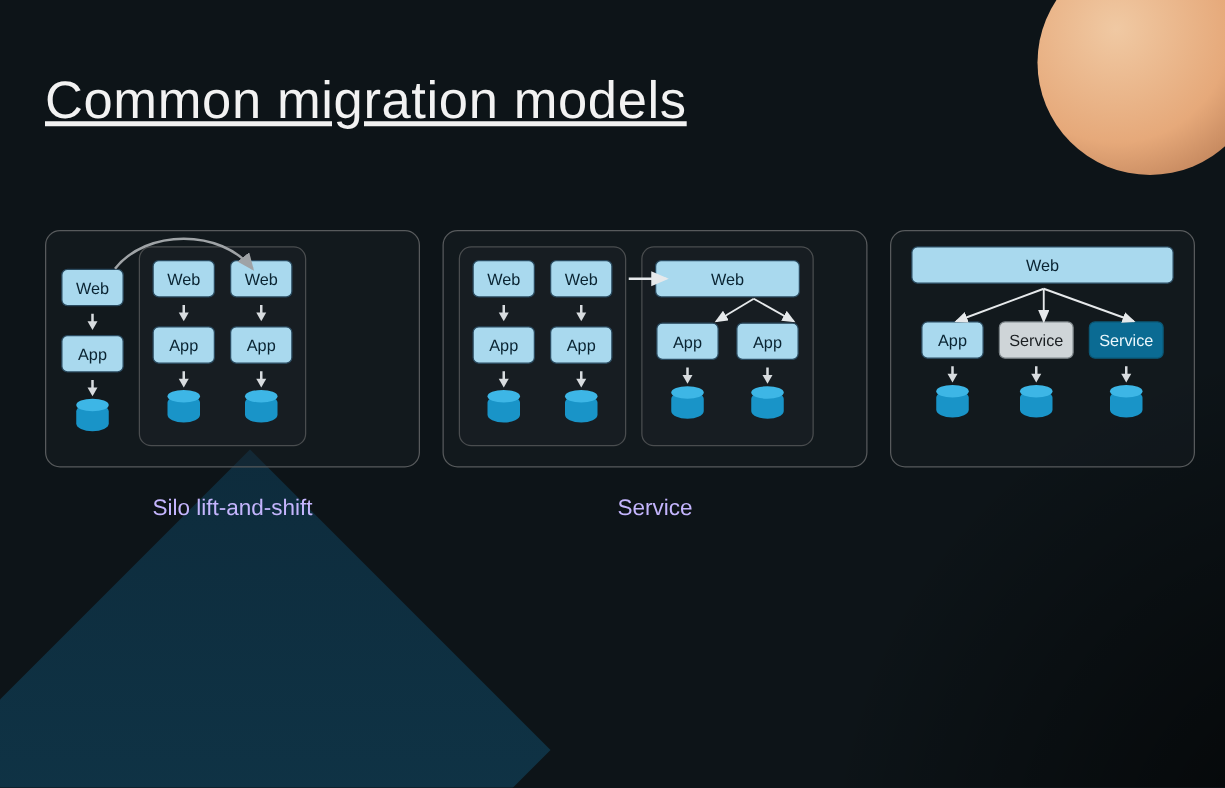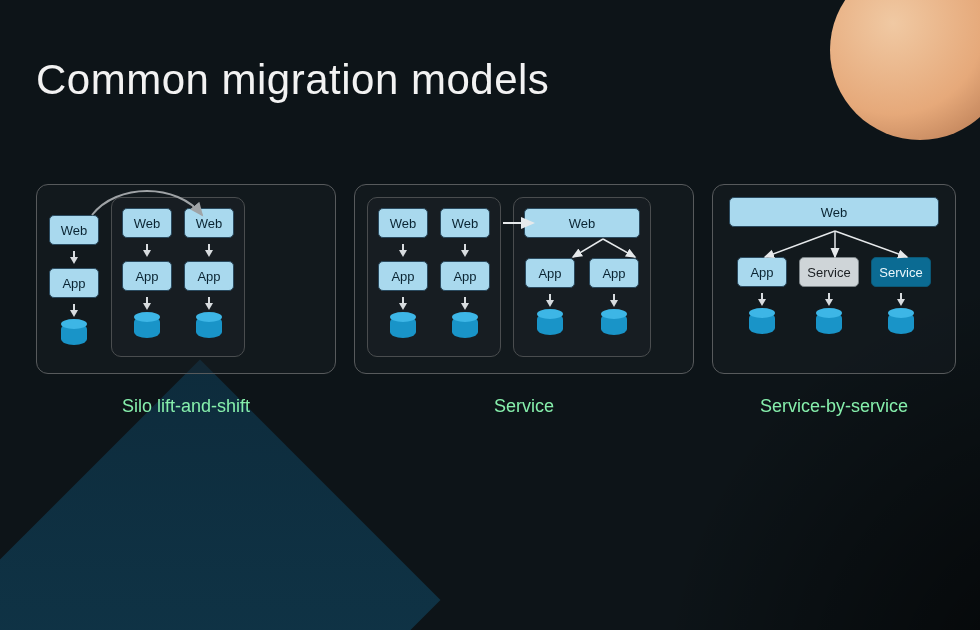--- a/index.html
+++ b/index.html
@@ -36,20 +36,21 @@
     pointer-events: none;
     z-index: 0;
   }
   .content { position: relative; z-index: 1; padding: 56px 36px 0 36px; }
   h1.title {
     font-weight: 300;
     font-size: 42px;
     letter-spacing: 0.5px;
     color: #f2f2f2;
     margin-bottom: 80px;
+    text-decoration: underline;
   }
   .row {
     display: flex;
     justify-content: space-between;
     align-items: flex-start;
     gap: 18px;
   }
   .model { display: flex; flex-direction: column; align-items: center; }
   .panel {
     border: 1px solid #575a5c;
@@ -109,21 +110,21 @@
     border-right: 4px solid transparent;
     border-top: 7px solid #d8dcdf;
     margin-top: -2px; margin-bottom: -2px;
   }
   .arrow-line { width: 1.5px; height: 8px; background:#d8dcdf; }
   .vconn { display:flex; flex-direction:column; align-items:center; }
   .caption {
     margin-top: 22px;
     font-size: 18px;
     font-weight: 300;
-    color: #86efac;
+    color: #c4b5fd;
   }
   
   svg.overlay { position:absolute; top:0; left:0; pointer-events:none; }
   
   .layered-right .box.wide { min-width: 116px; }
 </style>
 </head>
 <body>
 
 <div class="planet"></div>
@@ -298,17 +299,16 @@
           <div class="stack">
             <div class="box dark" style="min-width:60px">Service</div>
             <div class="vconn">
                 <div class="arrow-line"></div>
                 <div class="arrow-down"></div>
               </div>
             <div class="db"></div>
           </div>
         </div>
       </div>
-      <div class="caption">Service-by-service</div>
     </div>
 
   </div>
 </div>
 
 </body></html>

